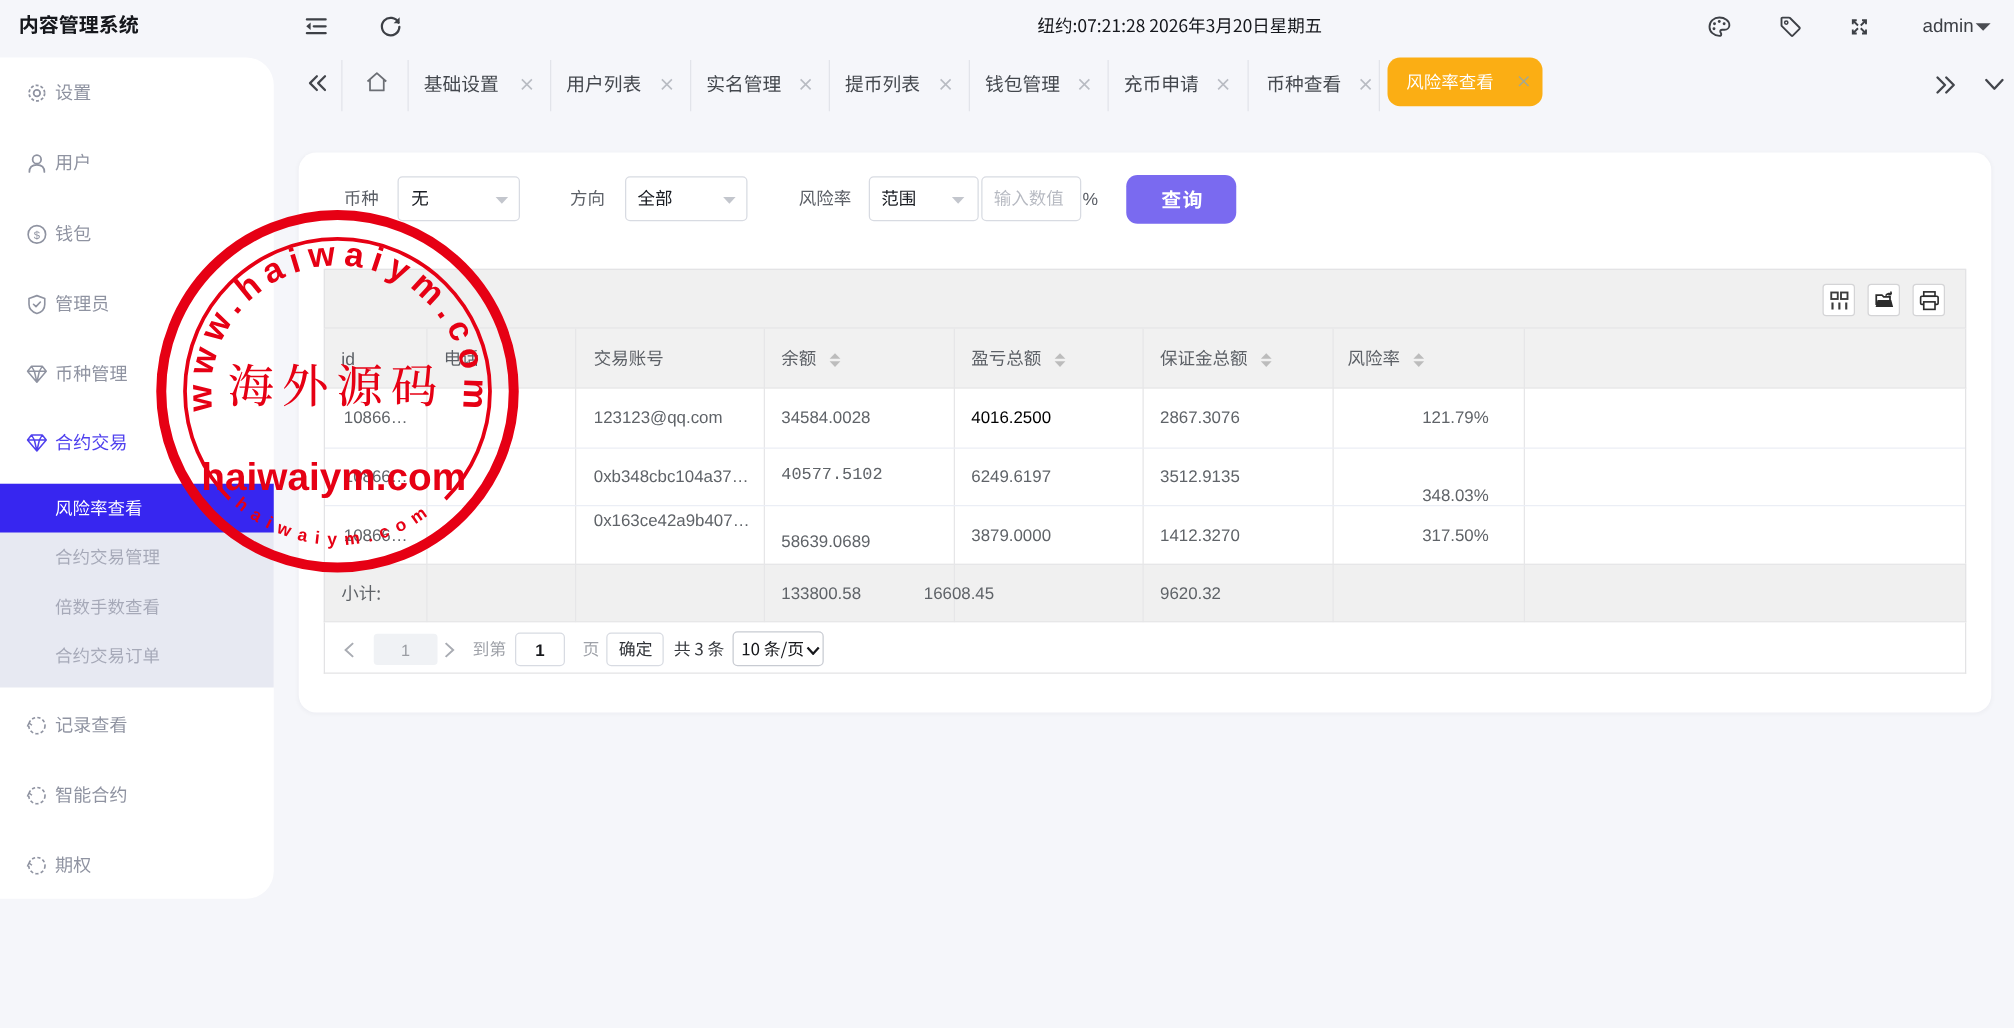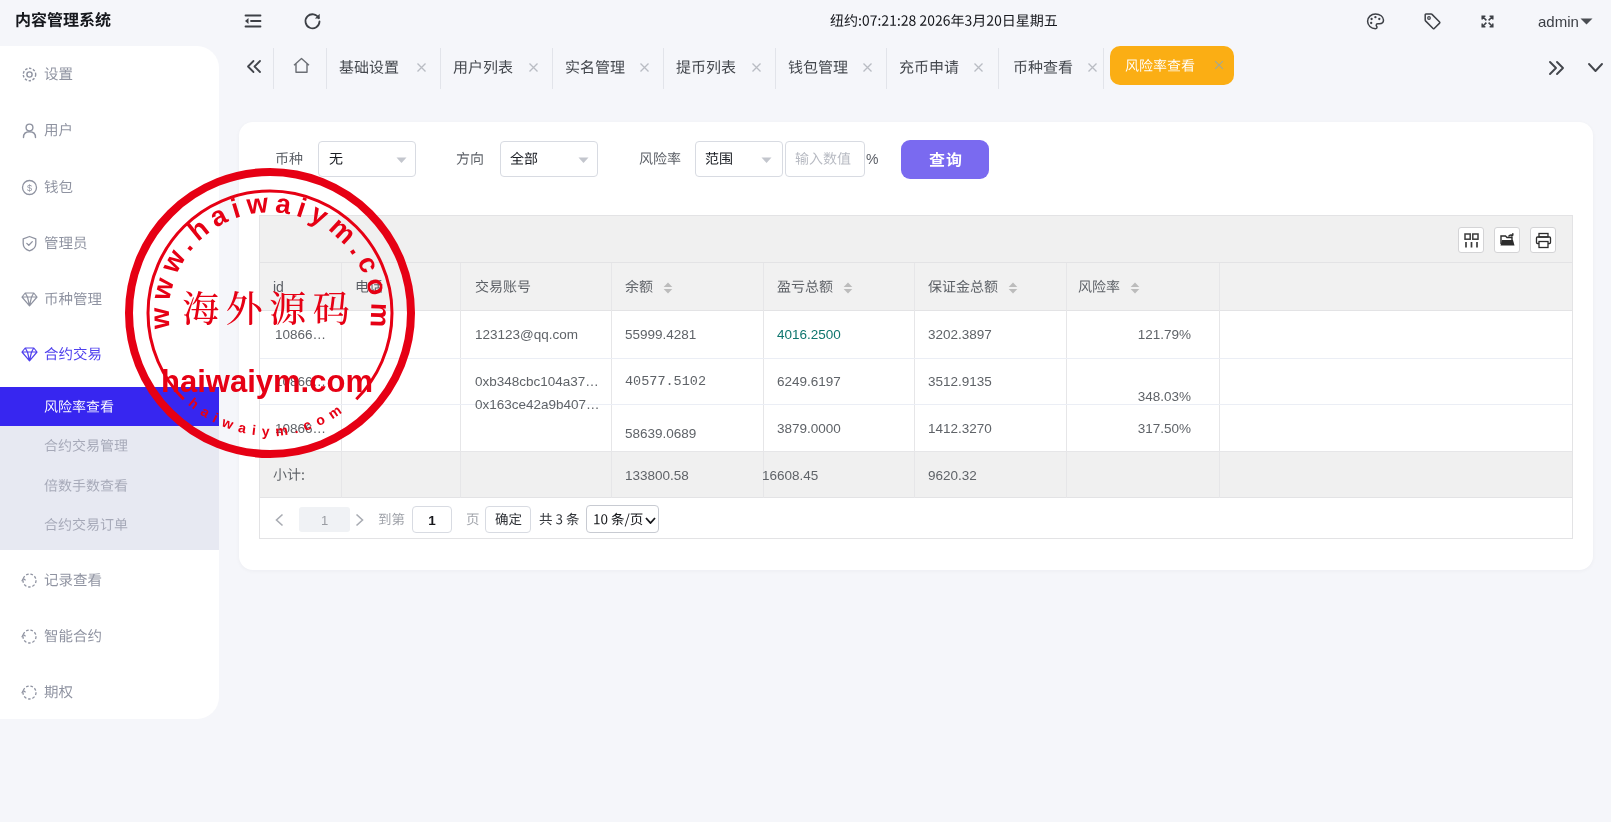--- a/index.html
+++ b/index.html
@@ -670,47 +670,47 @@
         <use href="#R7387" transform="translate(28.0 13.7) scale(0.0140)"></use>
       </g>
     </svg>
   </div>
 <svg style="position:absolute;left:1130px;top:281.5px;" width="10" height="12" viewBox="0 0 10 12">
     <path d="M5 0.5 L9.3 5 H0.7 Z" fill="#bcbcbc"></path>
     <path d="M5 11.5 L0.7 7 H9.3 Z" fill="#bcbcbc"></path>
   </svg>
 <div style="position:absolute;left:275.0px;top:334.0px;font-family:'Liberation Sans',sans-serif;font-size:13.5px;font-weight:400;color:#5f6368;white-space:nowrap;line-height:0;"><span style="line-height:normal;display:inline-block;transform:translateY(-50%);">10866…</span></div>
 <div style="position:absolute;left:475.0px;top:334.0px;font-family:'Liberation Sans',sans-serif;font-size:13.5px;font-weight:400;color:#5f6368;white-space:nowrap;line-height:0;"><span style="line-height:normal;display:inline-block;transform:translateY(-50%);">123123@qq.com</span></div>
-<div style="position:absolute;left:625.0px;top:334.0px;font-family:'Liberation Sans',sans-serif;font-size:13.5px;font-weight:400;color:#5f6368;white-space:nowrap;line-height:0;"><span style="line-height:normal;display:inline-block;transform:translateY(-50%);">55999.4281</span></div>
-<div style="position:absolute;left:777.0px;top:334.0px;font-family:'Liberation Sans',sans-serif;font-size:13.5px;font-weight:400;color:#0f766e;white-space:nowrap;line-height:0;"><span style="line-height:normal;display:inline-block;transform:translateY(-50%);">4016.2500</span></div>
-<div style="position:absolute;left:928.0px;top:334.0px;font-family:'Liberation Sans',sans-serif;font-size:13.5px;font-weight:400;color:#5f6368;white-space:nowrap;line-height:0;"><span style="line-height:normal;display:inline-block;transform:translateY(-50%);">3202.3897</span></div>
+<div style="position:absolute;left:625.0px;top:334.0px;font-family:'Liberation Sans',sans-serif;font-size:13.5px;font-weight:400;color:#5f6368;white-space:nowrap;line-height:0;"><span style="line-height:normal;display:inline-block;transform:translateY(-50%);">34584.0028</span></div>
+<div style="position:absolute;left:777.0px;top:334.0px;font-family:'Liberation Sans',sans-serif;font-size:13.5px;font-weight:400;color:#000000;white-space:nowrap;line-height:0;"><span style="line-height:normal;display:inline-block;transform:translateY(-50%);">4016.2500</span></div>
+<div style="position:absolute;left:928.0px;top:334.0px;font-family:'Liberation Sans',sans-serif;font-size:13.5px;font-weight:400;color:#5f6368;white-space:nowrap;line-height:0;"><span style="line-height:normal;display:inline-block;transform:translateY(-50%);">2867.3076</span></div>
 <div style="position:absolute;left:1191.0px;top:334.0px;font-family:'Liberation Sans',sans-serif;font-size:13.5px;font-weight:400;color:#5f6368;transform:translateX(-100%);white-space:nowrap;line-height:0;"><span style="line-height:normal;display:inline-block;transform:translateY(-50%);">121.79%</span></div>
 <div style="position:absolute;left:275.0px;top:381.0px;font-family:'Liberation Sans',sans-serif;font-size:13.5px;font-weight:400;color:#5f6368;white-space:nowrap;line-height:0;"><span style="line-height:normal;display:inline-block;transform:translateY(-50%);">10866…</span></div>
 <div style="position:absolute;left:475.0px;top:381.0px;font-family:'Liberation Sans',sans-serif;font-size:13.5px;font-weight:400;color:#5f6368;white-space:nowrap;line-height:0;"><span style="line-height:normal;display:inline-block;transform:translateY(-50%);">0xb348cbc104a37…</span></div>
 <div style="position:absolute;left:625.0px;top:381.0px;font-family:Liberation Mono, monospace;font-size:13.5px;font-weight:400;color:#5f6368;white-space:nowrap;line-height:0;"><span style="line-height:normal;display:inline-block;transform:translateY(-50%);">40577.5102</span></div>
 <div style="position:absolute;left:777.0px;top:381.0px;font-family:'Liberation Sans',sans-serif;font-size:13.5px;font-weight:400;color:#5f6368;white-space:nowrap;line-height:0;"><span style="line-height:normal;display:inline-block;transform:translateY(-50%);">6249.6197</span></div>
 <div style="position:absolute;left:928.0px;top:381.0px;font-family:'Liberation Sans',sans-serif;font-size:13.5px;font-weight:400;color:#5f6368;white-space:nowrap;line-height:0;"><span style="line-height:normal;display:inline-block;transform:translateY(-50%);">3512.9135</span></div>
 <div style="position:absolute;left:1191.0px;top:381.0px;font-family:'Liberation Sans',sans-serif;font-size:13.5px;font-weight:400;color:#5f6368;transform:translateX(-100%);white-space:nowrap;line-height:0;"><span style="line-height:normal;display:inline-block;transform:translateY(-50%);margin-top:15px;">348.03%</span></div>
 <div style="position:absolute;left:275.0px;top:428.0px;font-family:'Liberation Sans',sans-serif;font-size:13.5px;font-weight:400;color:#5f6368;white-space:nowrap;line-height:0;"><span style="line-height:normal;display:inline-block;transform:translateY(-50%);">10866…</span></div>
-<div style="position:absolute;left:475.0px;top:404px;font-family:'Liberation Sans',sans-serif;font-size:13.5px;font-weight:400;color:#5f6368;white-space:nowrap;line-height:0;"><span style="line-height:normal;display:inline-block;transform:translateY(-50%);">0x163ce42a9b407…</span></div>
+<div style="position:absolute;left:475.0px;top:416px;font-family:'Liberation Sans',sans-serif;font-size:13.5px;font-weight:400;color:#5f6368;white-space:nowrap;line-height:0;"><span style="line-height:normal;display:inline-block;transform:translateY(-50%);">0x163ce42a9b407…</span></div>
 <div style="position:absolute;left:625.0px;top:433px;font-family:'Liberation Sans',sans-serif;font-size:13.5px;font-weight:400;color:#5f6368;white-space:nowrap;line-height:0;"><span style="line-height:normal;display:inline-block;transform:translateY(-50%);">58639.0689</span></div>
 <div style="position:absolute;left:777.0px;top:428.0px;font-family:'Liberation Sans',sans-serif;font-size:13.5px;font-weight:400;color:#5f6368;white-space:nowrap;line-height:0;"><span style="line-height:normal;display:inline-block;transform:translateY(-50%);">3879.0000</span></div>
 <div style="position:absolute;left:928.0px;top:428.0px;font-family:'Liberation Sans',sans-serif;font-size:13.5px;font-weight:400;color:#5f6368;white-space:nowrap;line-height:0;"><span style="line-height:normal;display:inline-block;transform:translateY(-50%);">1412.3270</span></div>
 <div style="position:absolute;left:1191.0px;top:428.0px;font-family:'Liberation Sans',sans-serif;font-size:13.5px;font-weight:400;color:#5f6368;transform:translateX(-100%);white-space:nowrap;line-height:0;"><span style="line-height:normal;display:inline-block;transform:translateY(-50%);">317.50%</span></div>
 <div style="position:absolute;left:273.0px;top:466.3px;">
     <svg width="31.9" height="18" viewBox="0 0 31.9 18" style="display:block">
       <g fill="#5f6368">
         <use href="#R5c0f" transform="translate(0.0 13.7) scale(0.0140)"></use>
         <use href="#R8ba1" transform="translate(14.0 13.7) scale(0.0140)"></use>
         <use href="#R3a" transform="translate(28.0 13.7) scale(0.0140)"></use>
       </g>
     </svg>
   </div>
 <div style="position:absolute;left:625.0px;top:475.0px;font-family:'Liberation Sans',sans-serif;font-size:13.5px;font-weight:400;color:#5f6368;white-space:nowrap;line-height:0;"><span style="line-height:normal;display:inline-block;transform:translateY(-50%);">133800.58</span></div>
-<div style="position:absolute;left:762px;top:475.0px;font-family:'Liberation Sans',sans-serif;font-size:13.5px;font-weight:400;color:#5f6368;white-space:nowrap;line-height:0;"><span style="line-height:normal;display:inline-block;transform:translateY(-50%);">16608.45</span></div>
+<div style="position:absolute;left:739px;top:475.0px;font-family:'Liberation Sans',sans-serif;font-size:13.5px;font-weight:400;color:#5f6368;white-space:nowrap;line-height:0;"><span style="line-height:normal;display:inline-block;transform:translateY(-50%);">16608.45</span></div>
 <div style="position:absolute;left:928.0px;top:475.0px;font-family:'Liberation Sans',sans-serif;font-size:13.5px;font-weight:400;color:#5f6368;white-space:nowrap;line-height:0;text-align:right;"><span style="line-height:normal;display:inline-block;transform:translateY(-50%);">9620.32</span></div>
 <div style="position:absolute;left:259px;top:498px;width:1314px;height:41px;background:#fff;border:1px solid #e3e3e5;border-top:none;"></div>
 <svg style="position:absolute;left:274px;top:513px;" width="10" height="14" viewBox="0 0 10 14">
     <path d="M8.5 1.5 L2.5 7 L8.5 12.5" fill="none" stroke="#a9acb3" stroke-width="1.6"></path>
   </svg>
 <div style="position:absolute;left:299px;top:507px;width:51px;height:25px;background:#f0f2f5;border-radius:3px;"></div>
 <div style="position:absolute;left:324.5px;top:519.5px;font-family:'Liberation Sans',sans-serif;font-size:13px;font-weight:400;color:#9a9da3;transform:translateX(-50%);white-space:nowrap;line-height:0;"><span style="line-height:normal;display:inline-block;transform:translateY(-50%);">1</span></div>
 <svg style="position:absolute;left:355px;top:513px;" width="10" height="14" viewBox="0 0 10 14">
     <path d="M1.5 1.5 L7.5 7 L1.5 12.5" fill="none" stroke="#a9acb3" stroke-width="1.6"></path>
   </svg>

